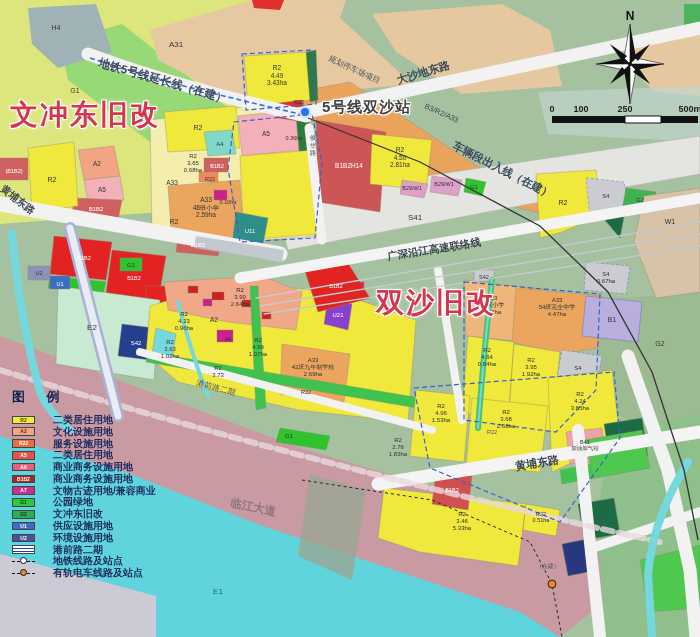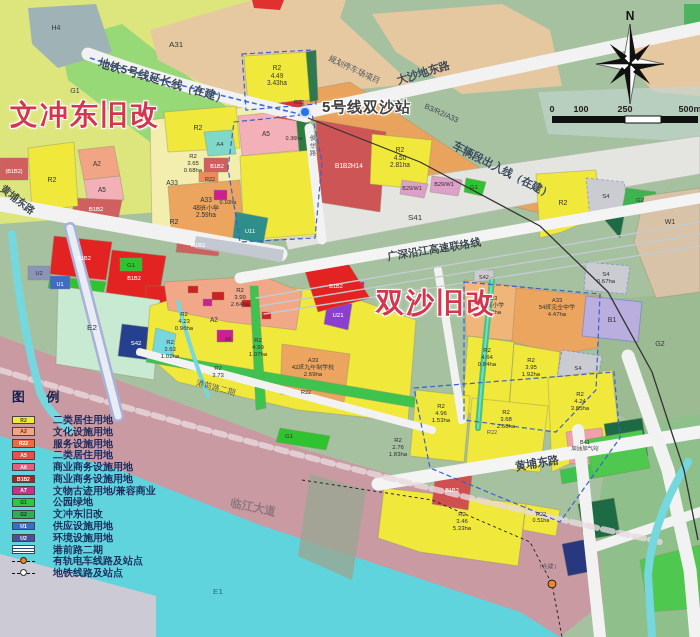--- a/index.html
+++ b/index.html
@@ -332,32 +332,32 @@
           <span class="sw" style="background: rgb(76, 79, 157); color: rgb(255, 255, 255);">U2</span>
           <span class="ltxt">环境设施用地</span>
         </div>
         <div class="lrow">
           <span class="sw range"></span>
           <span class="ltxt">港前路二期</span>
         </div>
         <div class="lrow">
           <span class="sw sym">
             <span class="dashline">
+              <span class="sdot" style="background: rgb(255, 255, 255);"></span>
+            </span>
+          </span>
+          <span class="ltxt">地铁线路及站点</span>
+        </div>
+        <div class="lrow">
+          <span class="sw sym">
+            <span class="dashline">
               <span class="sdot" style="background: rgb(240, 132, 40);"></span>
             </span>
           </span>
           <span class="ltxt">有轨电车线路及站点</span>
-        </div>
-        <div class="lrow">
-          <span class="sw sym">
-            <span class="dashline">
-              <span class="sdot" style="background: rgb(255, 255, 255);"></span>
-            </span>
-          </span>
-          <span class="ltxt">地铁线路及站点</span>
         </div>
       </div>
   </div>
 
   <div class="anno red" style="left:10px;top:96px;">文冲东旧改</div>
   <div class="anno red" style="left:376px;top:284px;">双沙旧改</div>
   <div class="station-dot" style="left:299px;top:106px;"></div>
   <div class="anno blue" style="left:322px;top:98px;">5号线双沙站</div>
 </div>
 

